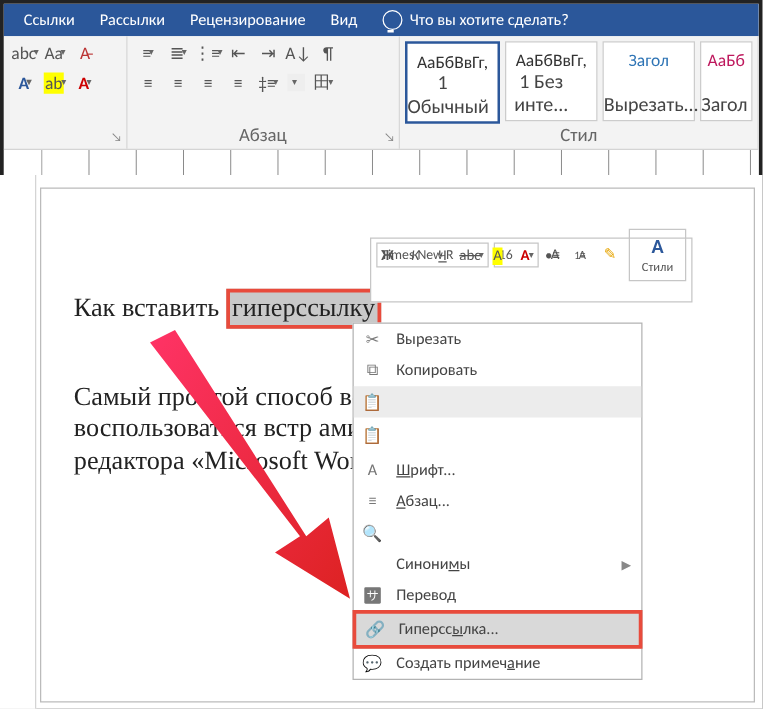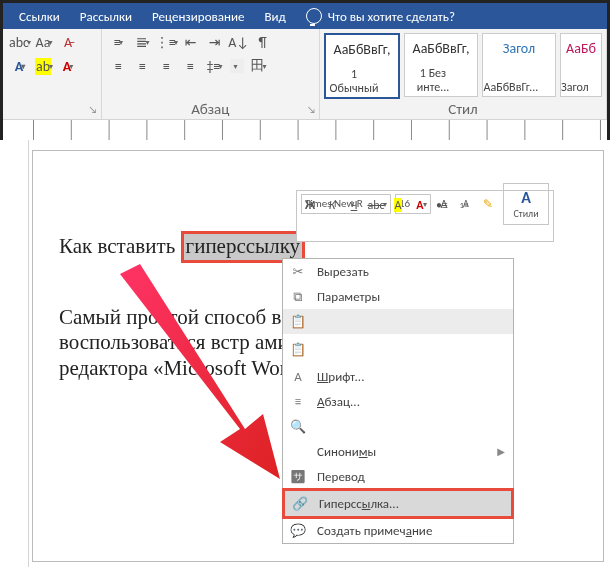--- a/index.html
+++ b/index.html
@@ -70,21 +70,21 @@
   border: 1px solid #ccc;
   background: #fff;
   text-align: center;
   font-size: 11px;
   color: #444;
   position: relative;
   padding-top: 6px;
 }
 .style-box.selected { border: 2px solid #2b579a; }
 .style-box .preview { font-size: 14px; color: #333; margin-bottom: 6px; height: 22px; }
-.style-box .cap { font-size: 12px; position:absolute; bottom:2px; left:0; right:16px; }
+.style-box .cap { font-size: 16px; position:absolute; bottom:2px; left:0; right:16px; }
 .style-box.light .preview { color: #2e74b5; }
 .style-box.faded .preview { color: #be185d; }
 .dialog-launch {
   position: absolute; right: 3px; bottom: 3px;
   font-size: 10px; color: #888;
 }
 .ruler {
   height: 22px;
   background: #fff;
   border-bottom: 1px solid #d4d4d4;
@@ -244,21 +244,21 @@
       <div class="style-box selected">
         <div class="preview">АаБбВвГг,</div>
         <div class="cap">1 Обычный</div>
       </div>
       <div class="style-box">
         <div class="preview">АаБбВвГг,</div>
         <div class="cap">1 Без инте...</div>
       </div>
       <div class="style-box light">
         <div class="preview">Загол</div>
-        <div class="cap">АаБбВвГг...</div>
+        <div class="cap">Вырезать...</div>
       </div>
       <div class="style-box faded" style="width:40px">
         <div class="preview">АаБб</div>
         <div class="cap">Загол</div>
       </div>
     </div>
     <div class="group-label">Стил</div>
   </div>
 </div>
 
@@ -313,21 +313,21 @@
   </div>
 </div>
 
 <div class="ctx-menu">
   <div class="ctx-item">
       <span class="glyph">✂</span>
       <span>Вырезать</span>
     </div>
   <div class="ctx-item">
       <span class="glyph">⧉</span>
-      <span>Параметры</span>
+      <span>Копировать</span>
     </div>
   <div class="ctx-item header">
       <span class="glyph">📋</span>
     </div>
   <div class="ctx-item icon-only">
       <span class="glyph">📋</span>
     </div>
   <div class="ctx-item">
       <span class="glyph">A</span>
       <span><span class="u">Ш</span>рифт...</span>

